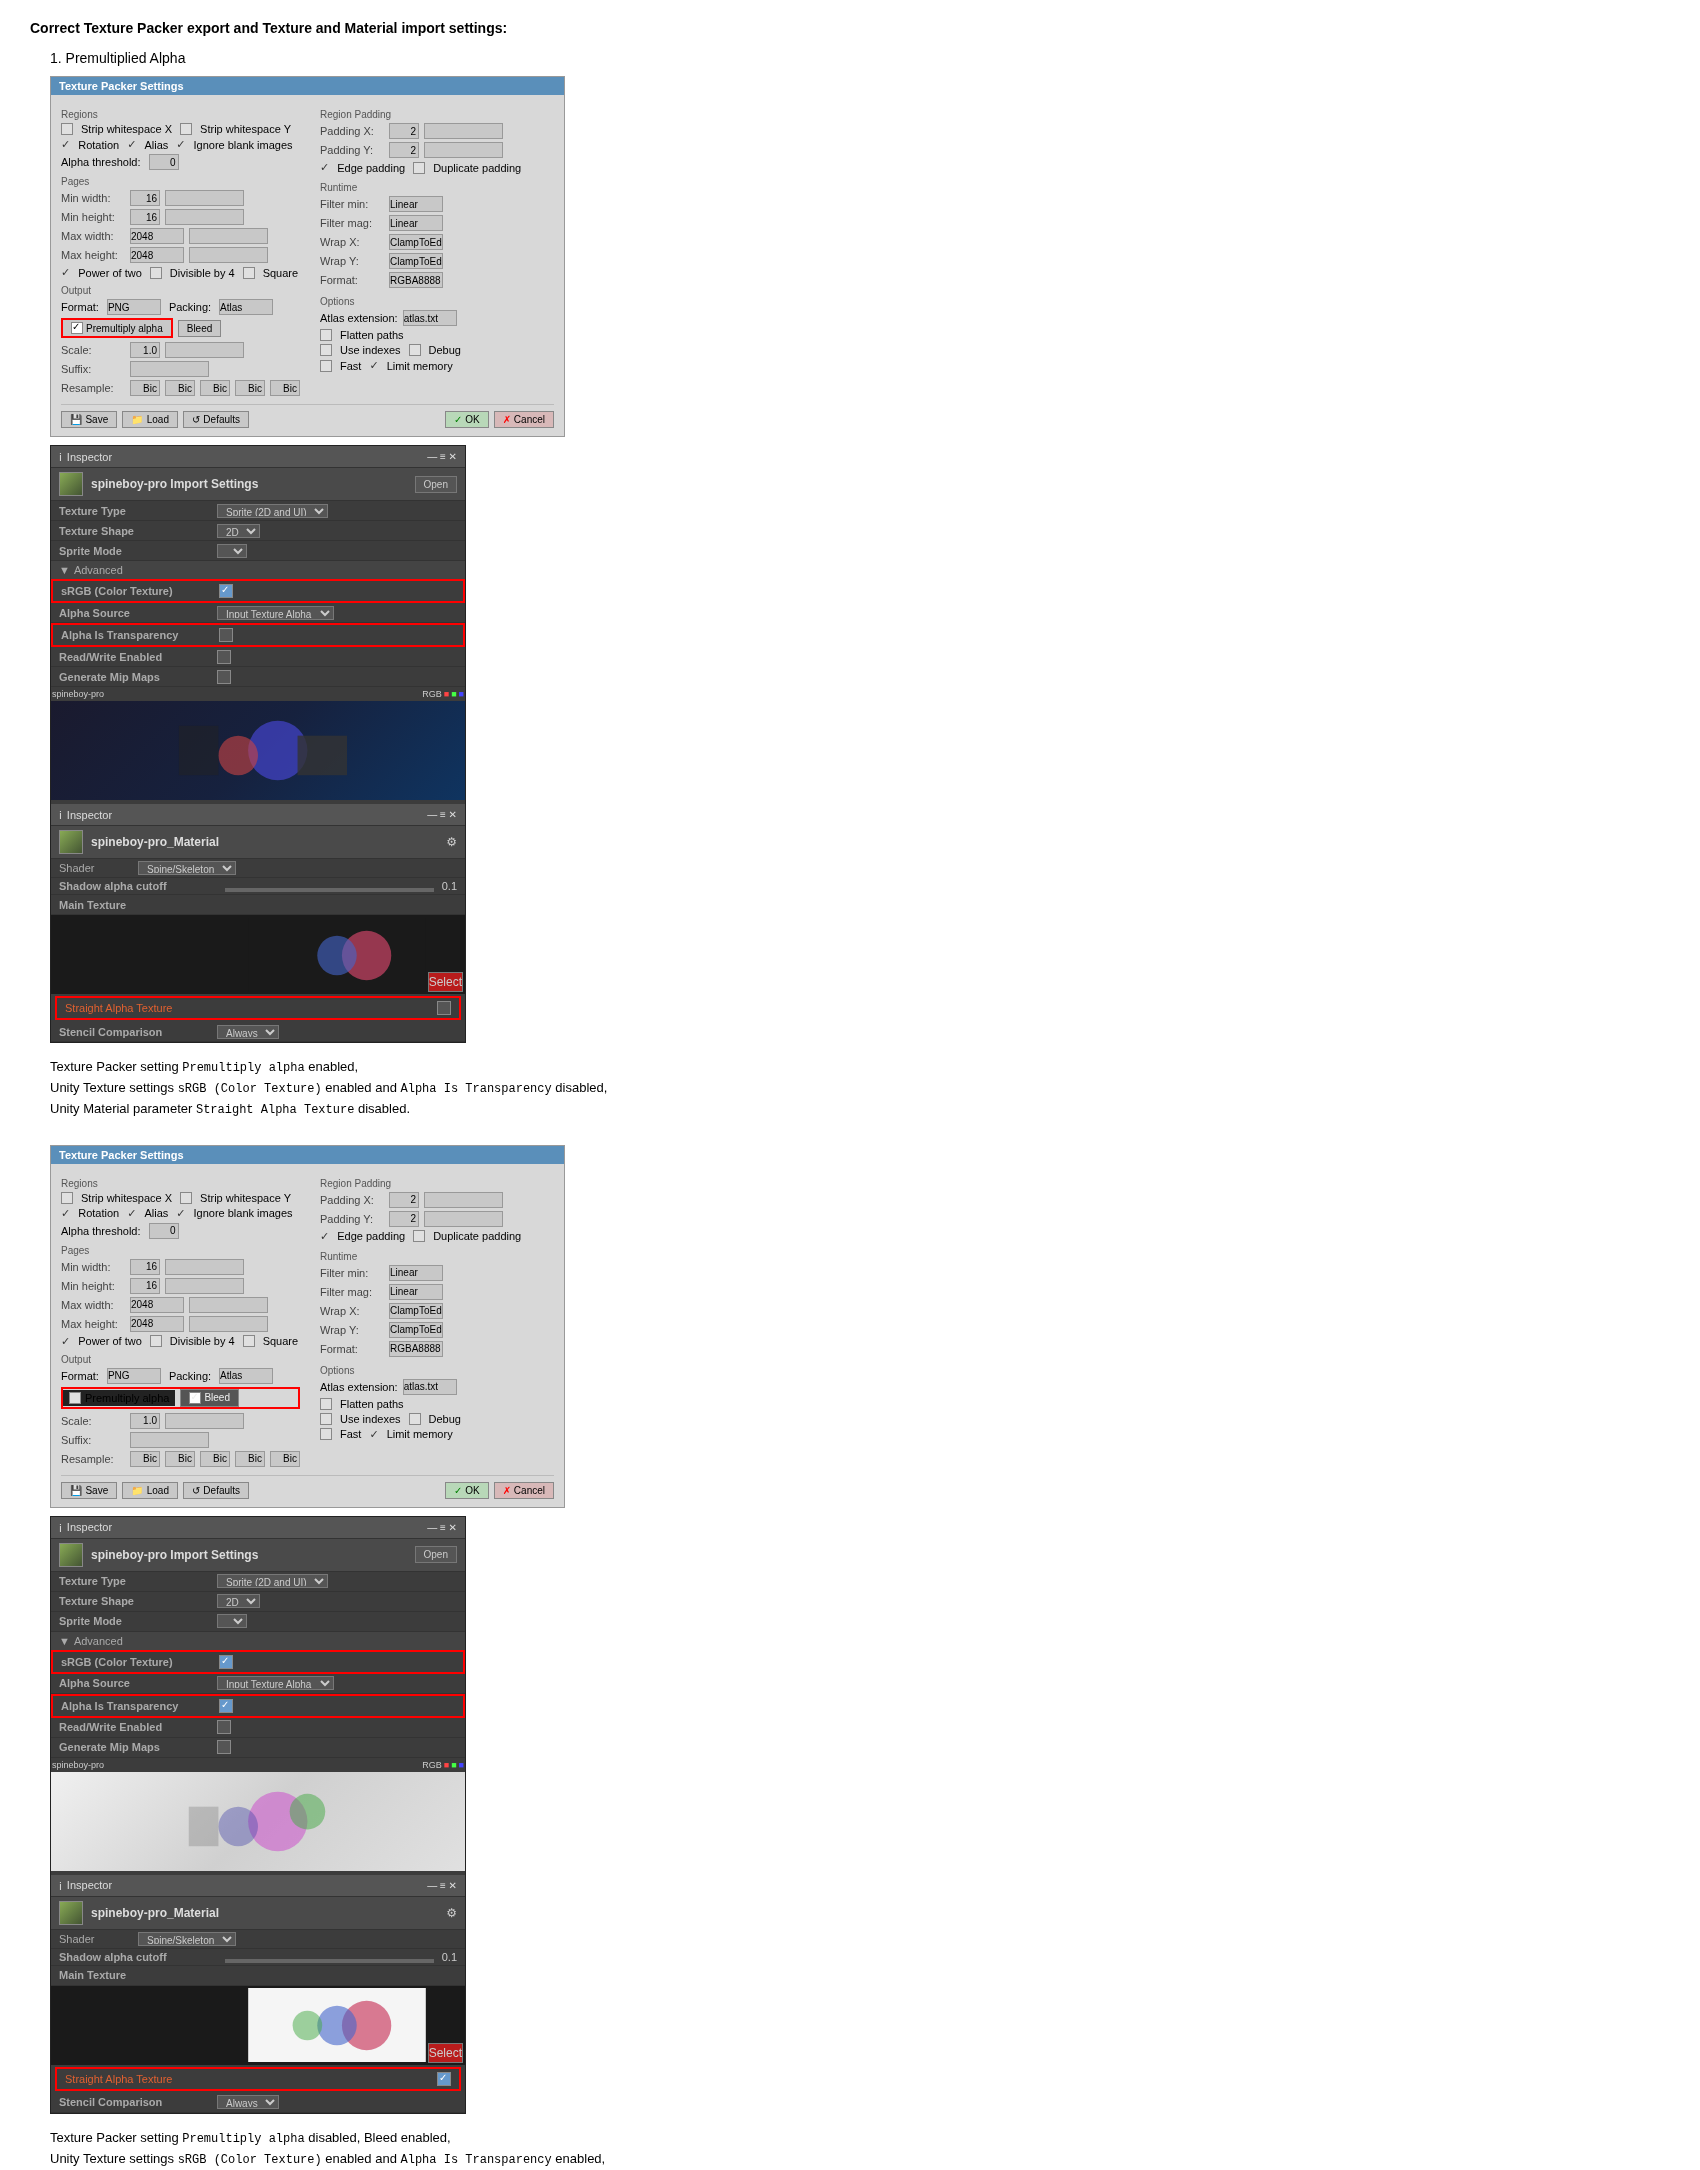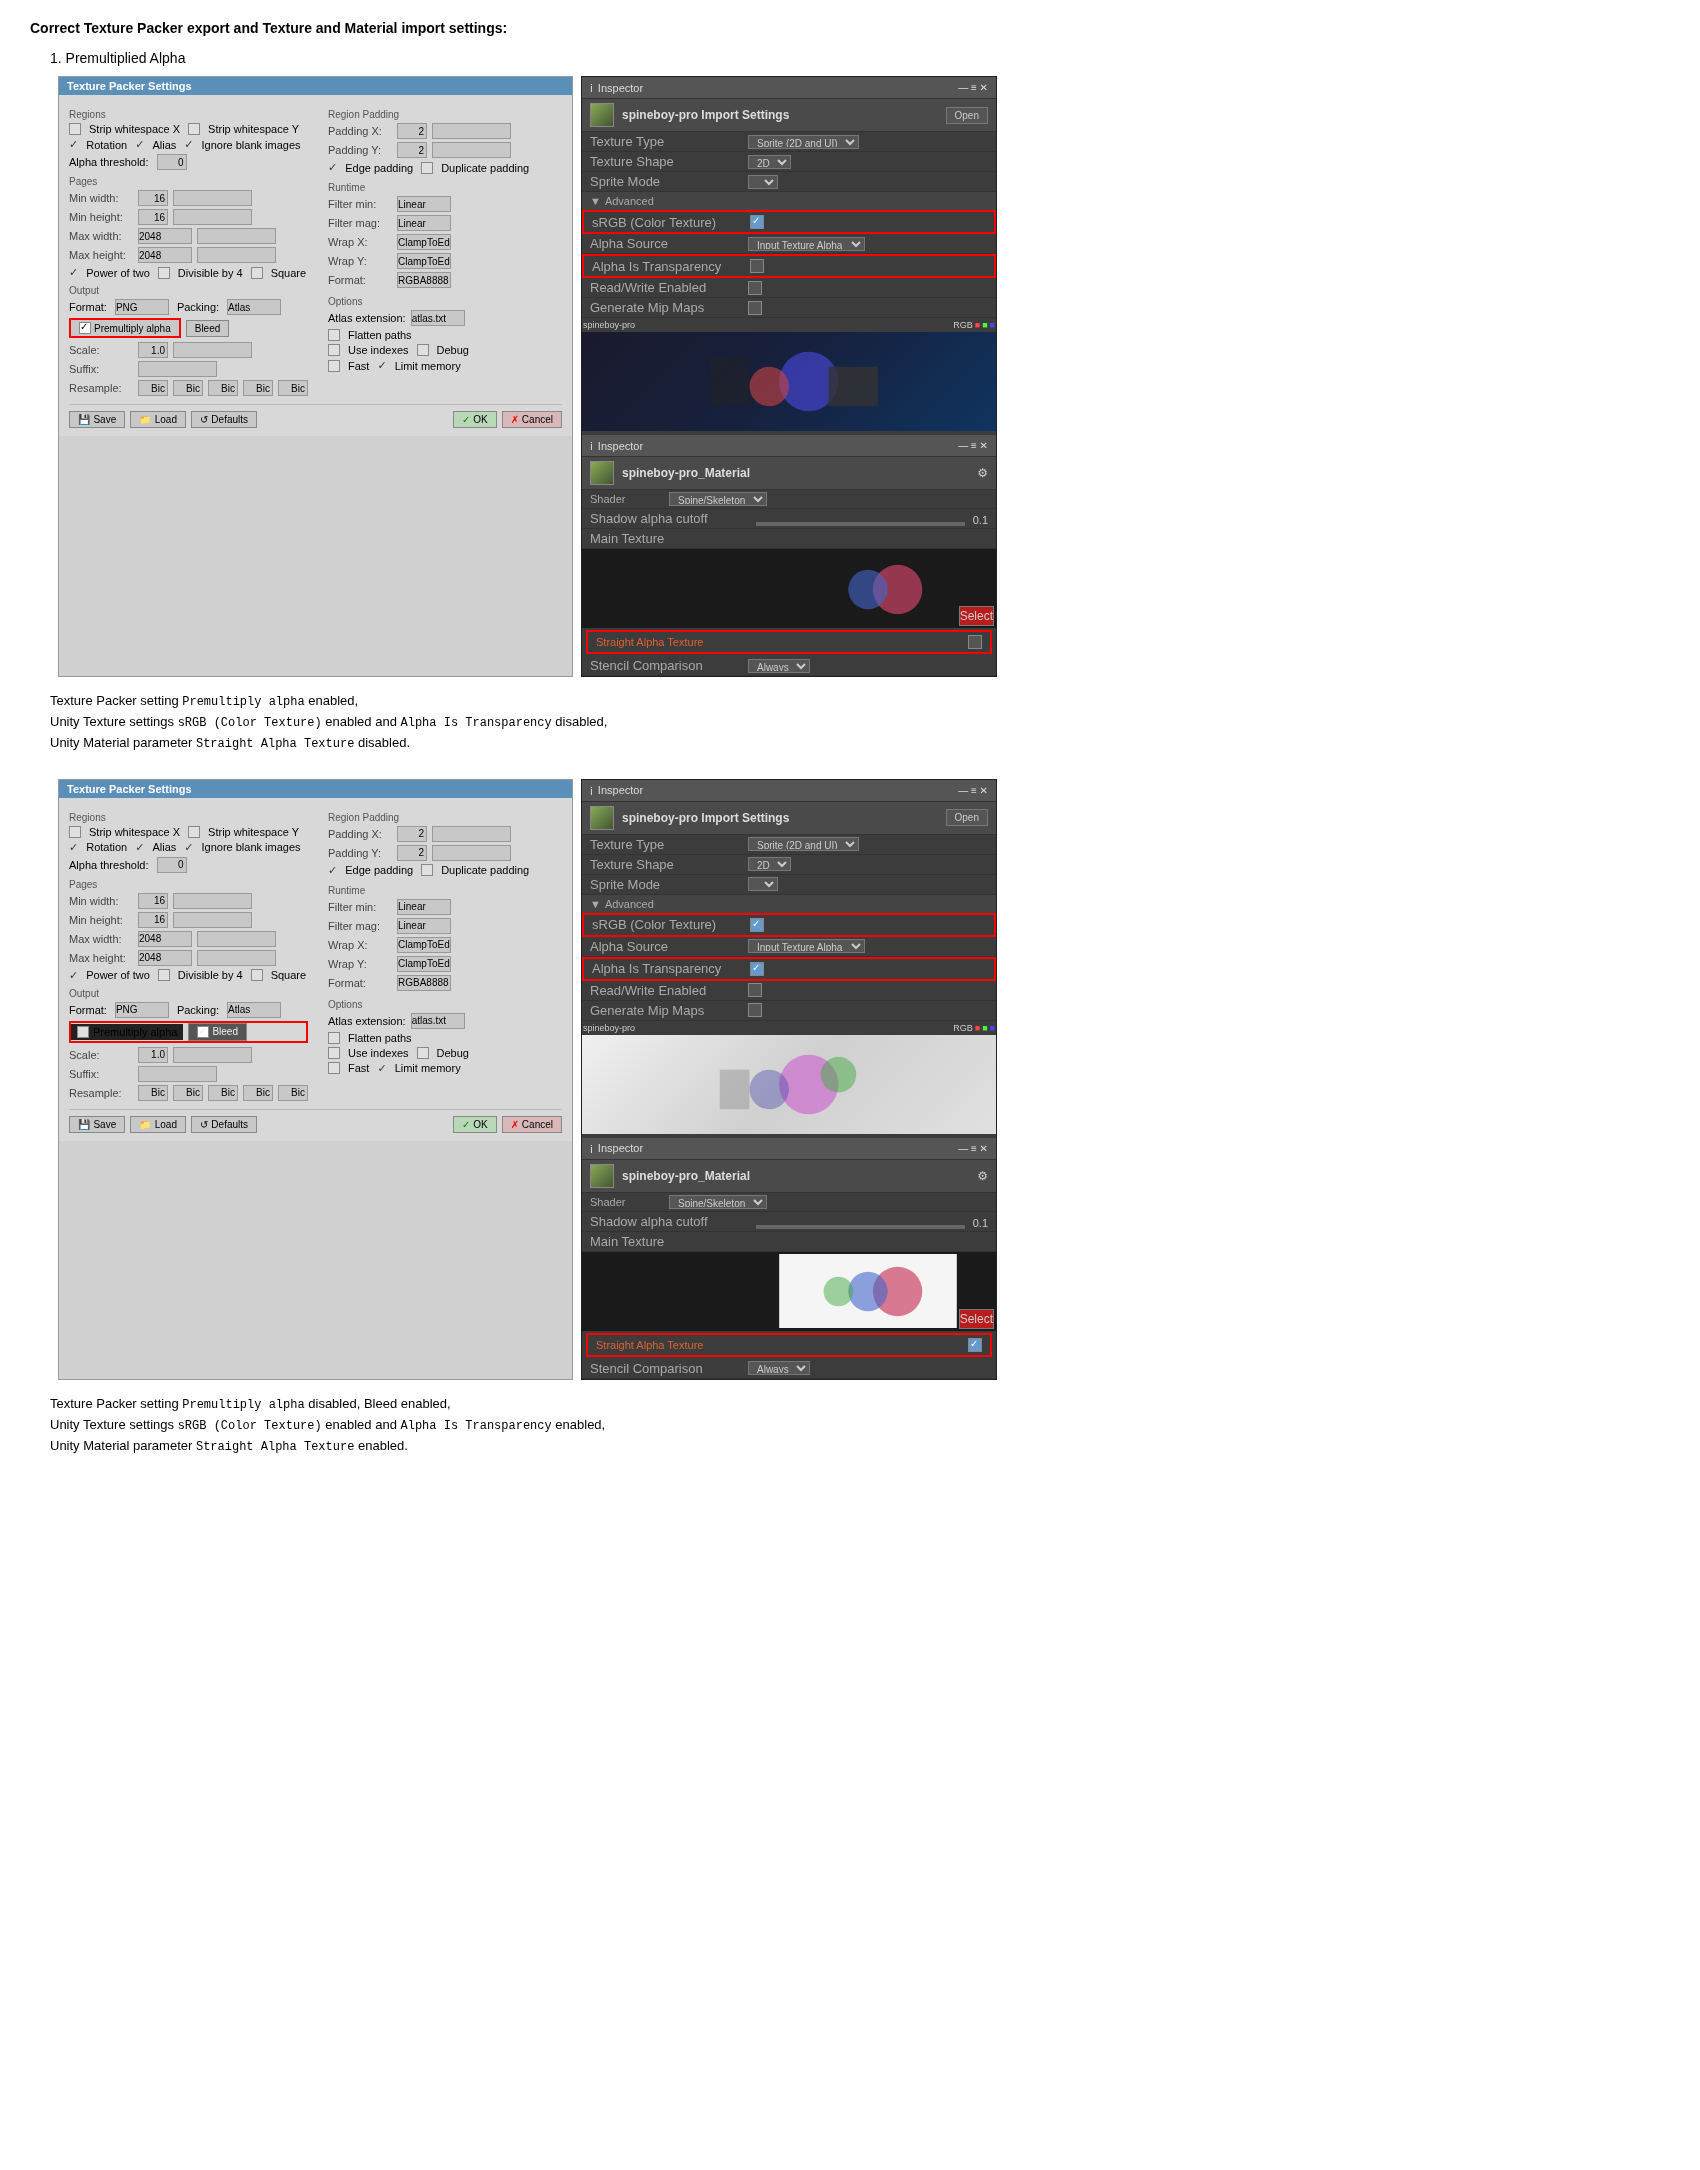--- a/index.html
+++ b/index.html
@@ -25,22 +25,23 @@
     }
 
     .section-block {
       margin-bottom: 24px;
     }
 
     
     .panels {
       display: flex;
       gap: 8px;
-      margin-left: 28px;
+      margin-left: 20px;
       margin-bottom: 14px;
+      flex-direction: column;
     }
 
     
     .tp-panel {
       background: #d0d0d0;
       border: 1px solid #999;
       width: 515px;
       padding: 0;
       font-size: 11px;
     }
@@ -226,21 +227,22 @@
       display: flex;
       align-items: center;
       padding: 2px 8px;
       border-bottom: 1px solid #333;
       min-height: 20px;
     }
 
     .unity-field-label {
       width: 158px;
       color: #aaa;
-      font-size: 13px;
+      font-size: 11px;
+      font-weight: bold;
     }
 
     .unity-select {
       background: #555;
       border: 1px solid #777;
       color: #ccc;
       font-size: 10px;
       padding: 1px 4px;
       height: 14px;
     }

